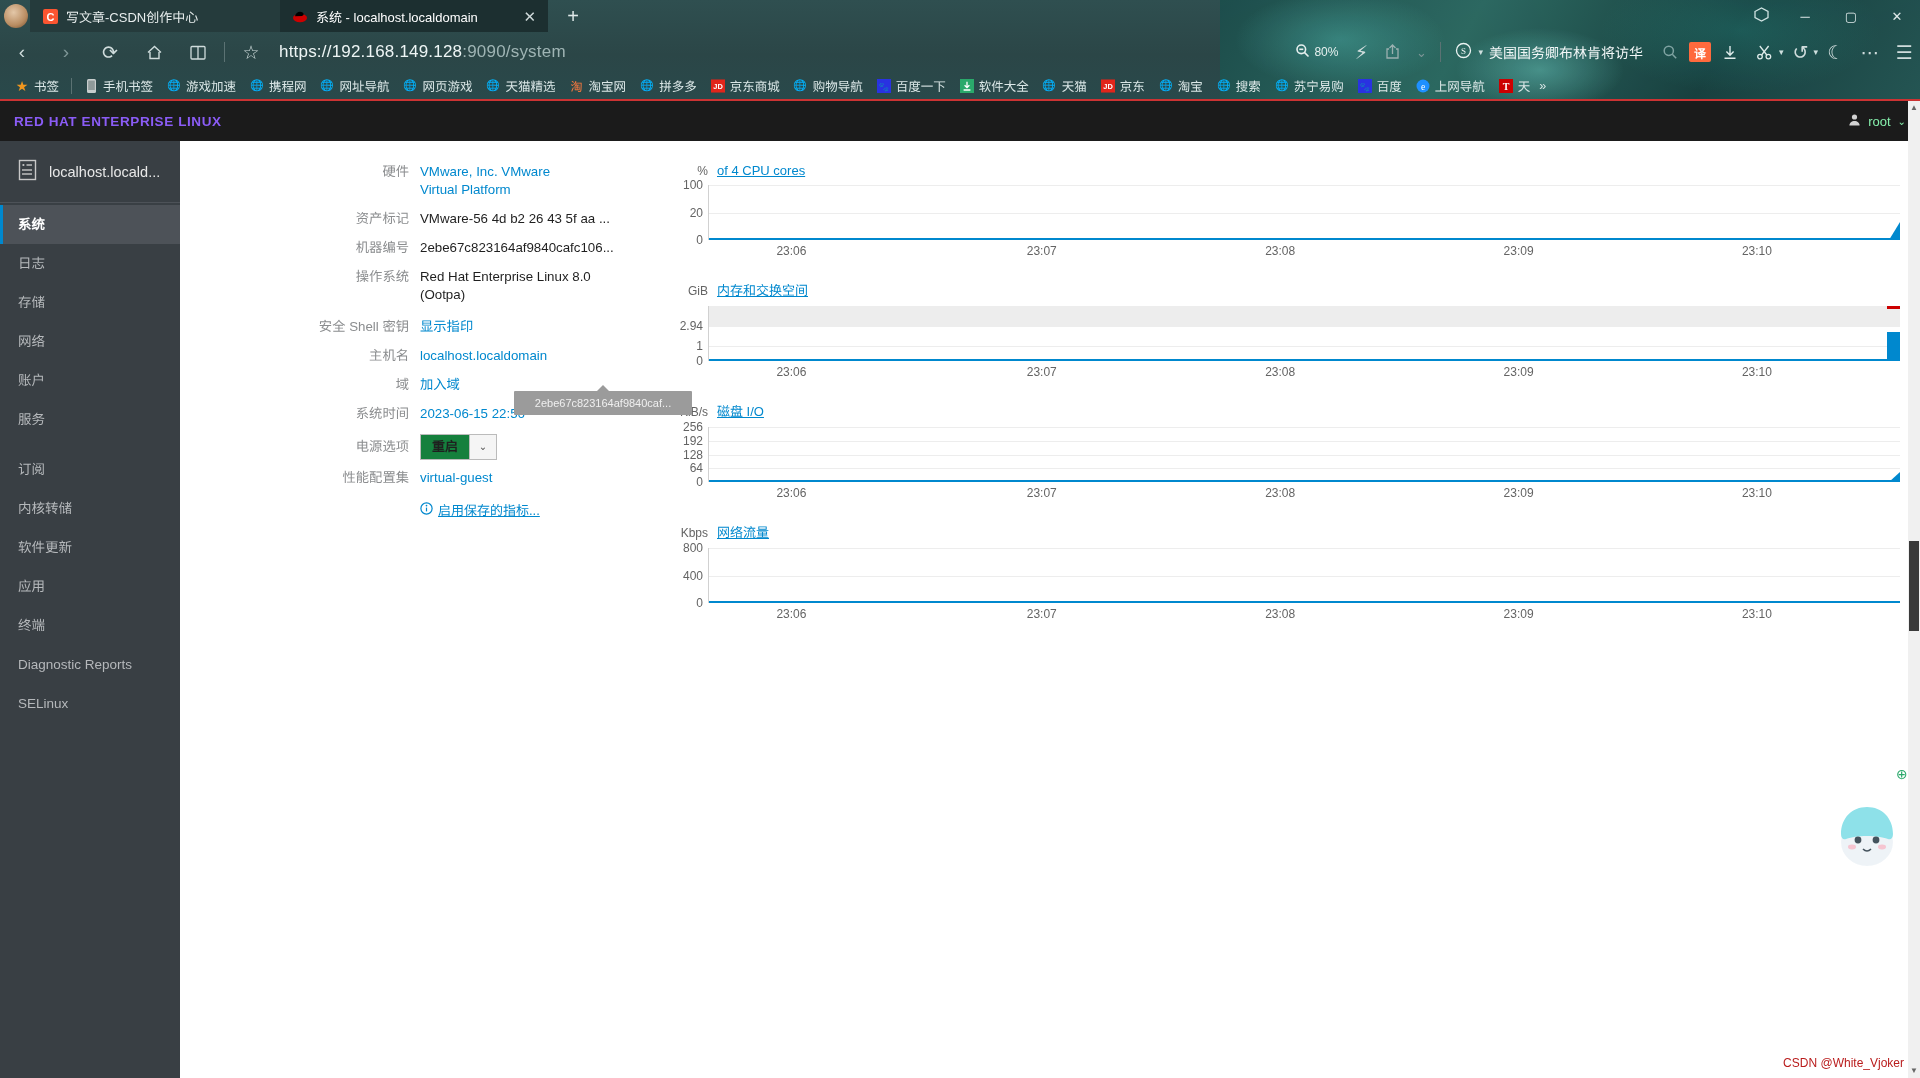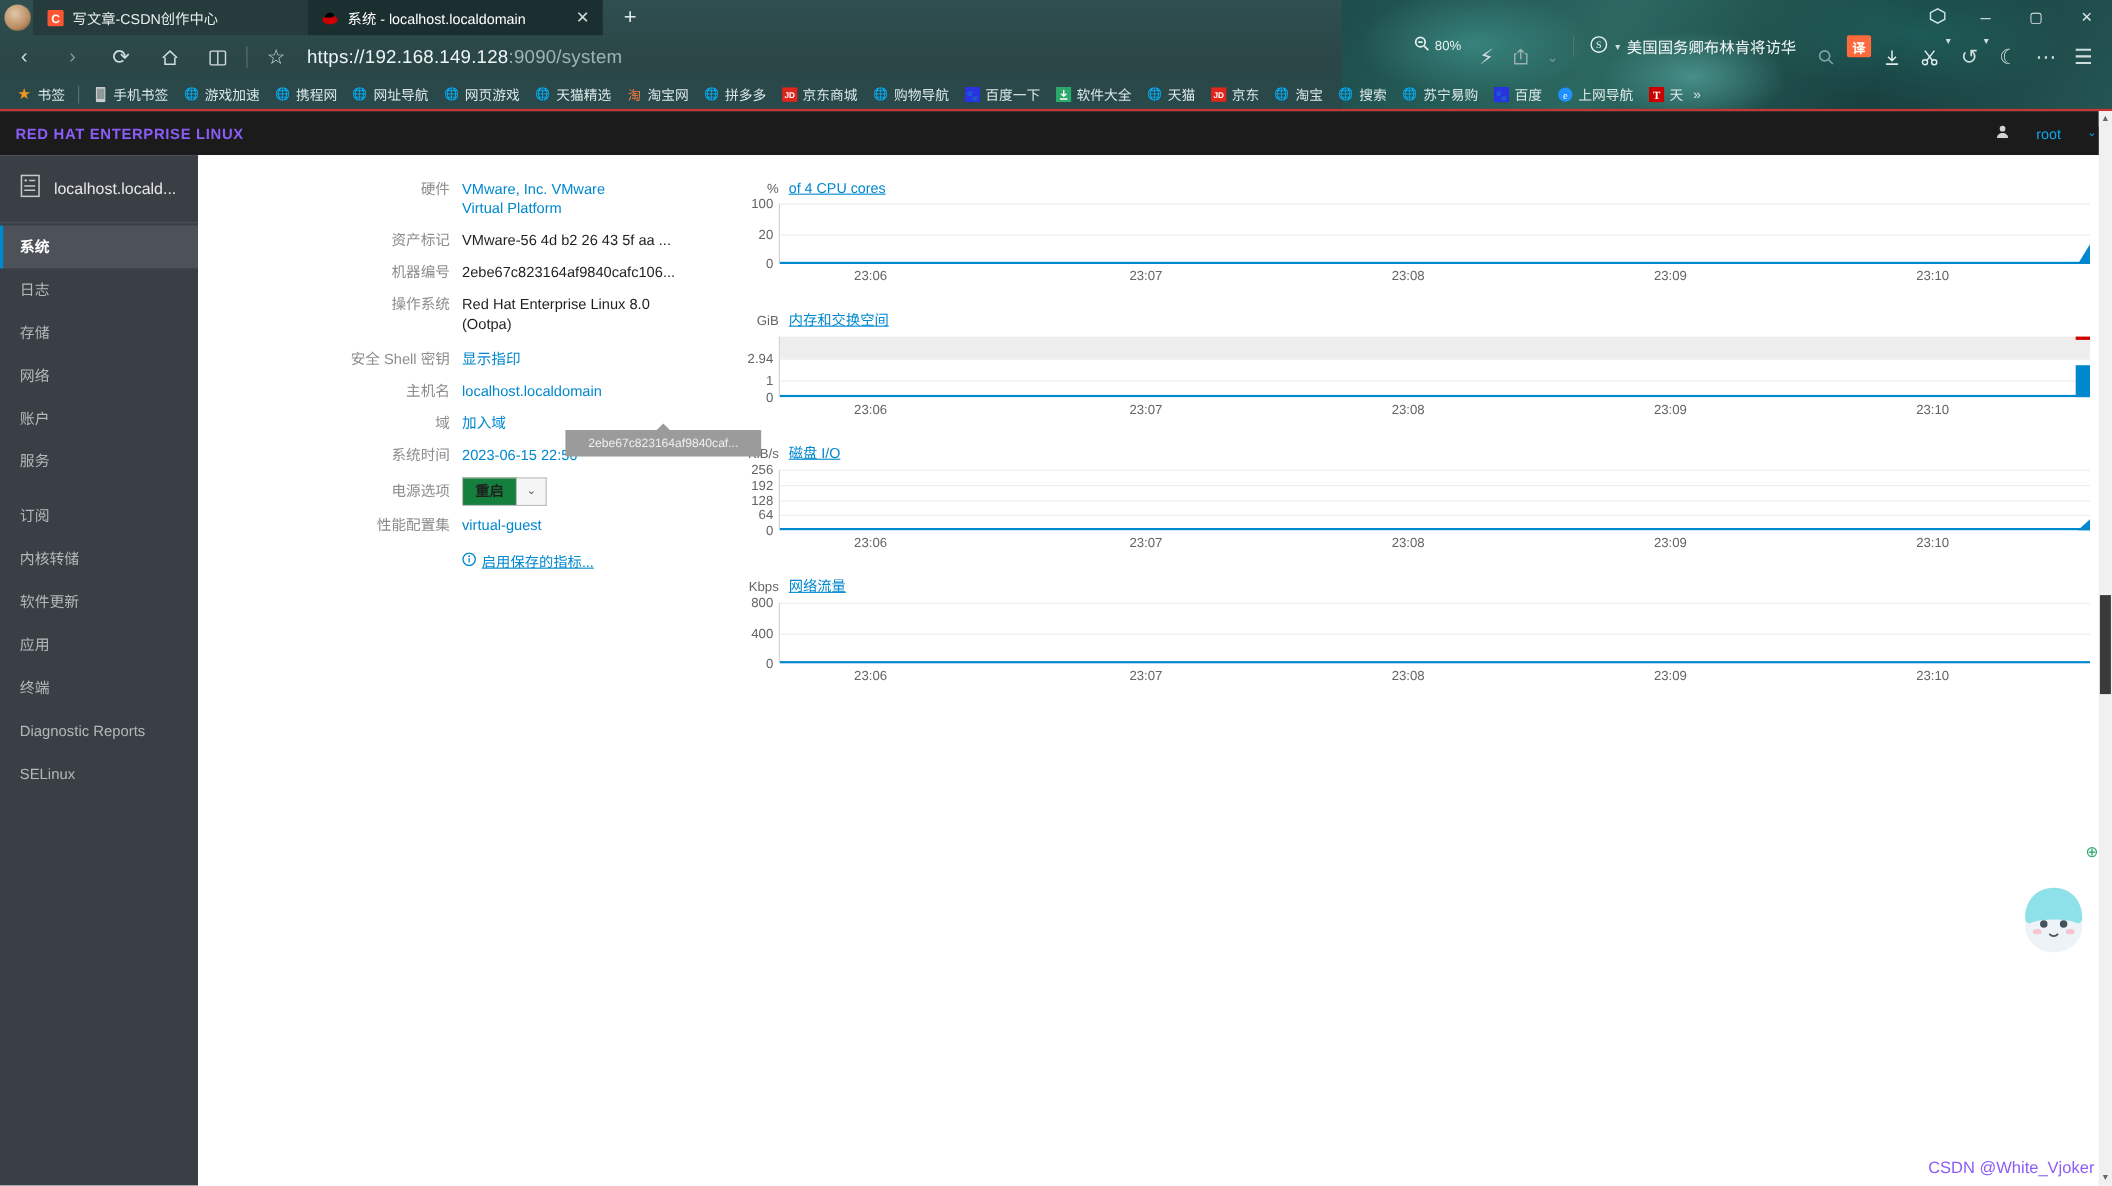--- a/index.html
+++ b/index.html
@@ -43,21 +43,21 @@
   .ext-icon{position:absolute;right:150px;top:6px;color:#cfe3e2;font-size:15px;}
 
   .navbar{position:absolute;left:0;top:32px;width:1920px;height:40px;display:flex;align-items:center;}
   .navbtn{width:44px;height:40px;display:flex;align-items:center;justify-content:center;
           color:#cfdcdc;font-size:19px;}
   .navbtn.dim{color:#7e9697;}
   .vsep{width:1px;height:20px;background:#5b7273;margin:0 4px;}
   .urlwrap{flex:1;display:flex;align-items:center;height:40px;padding-left:6px;}
   .urltext{font-size:17px;color:#eef5f5;letter-spacing:.2px;}
   .urltext .dim{color:#9fb4b4;}
-  .rightnav{display:flex;align-items:flex-start;height:40px;padding-right:10px;gap:2px;}
+  .rightnav{display:flex;align-items:center;height:40px;gap:2px;}
   .zoombox{display:flex;align-items:center;gap:4px;color:#e6f0ef;font-size:12px;margin-right:6px;}
   .searchbox{display:flex;align-items:center;gap:6px;color:#f2f7f7;font-size:14px;padding:0 8px;}
   .badge-translate{
     width:22px;height:20px;background:#ff6a3d;color:#fff;font-size:12px;
     display:flex;align-items:center;justify-content:center;border-radius:2px;font-weight:bold;
   }
   .bookmarks{
     position:absolute;left:0;top:72px;width:1920px;height:27px;display:flex;
     align-items:center;padding-left:8px;box-sizing:border-box;gap:0px;overflow:hidden;
   }
@@ -67,21 +67,21 @@
   .bm-sep{width:1px;height:16px;background:#5b7273;margin:0 5px;}
   .redline{position:absolute;left:0;top:99px;width:1920px;height:2px;background:#cc3333;}
 
   
   #cockpit{position:absolute;left:0;top:101px;width:1920px;height:977px;background:#fff;overflow:hidden;}
   .rh-header{
     height:40px;background:#1b1b1b;display:flex;align-items:center;
     justify-content:space-between;padding:0 14px;box-sizing:border-box;
   }
   .rh-title{color:#8b5cf6;font-size:13.5px;font-weight:bold;letter-spacing:.6px;}
-  .rh-user{color:#0ea5e9;font-size:13px;display:flex;align-items:center;gap:24px;}
+  .rh-user{color:#86efac;font-size:13px;display:flex;align-items:center;gap:7px;}
   .app-body{display:flex;height:937px;justify-content:space-between;}
   .sidebar{width:180px;background:#393f44;flex:0 0 180px;color:#d1d1d1;}
   .host-row{display:flex;align-items:center;gap:12px;height:62px;padding:0 18px;
             box-sizing:border-box;border-bottom:1px solid #4d5258;}
   .host-name{font-size:14.5px;color:#e8e8e8;white-space:nowrap;overflow:hidden;text-overflow:ellipsis;}
   .nav-list{padding-top:2px;}
   .nav-item{height:39px;line-height:39px;padding-left:18px;font-size:13.5px;color:#b5b8bb;box-sizing:border-box;}
   .nav-item.active{background:#4d5258;color:#ffffff;font-weight:bold;border-left:3px solid #0088ce;padding-left:15px;}
   .nav-gap{height:11px;}
 
@@ -128,21 +128,21 @@
   .mem-band{position:absolute;left:0;right:0;background:#ededed;}
   .xaxis{position:relative;height:22px;margin-left:48px;}
   .xtick{position:absolute;font-size:12px;color:#646464;transform:translateX(-50%);top:4px;}
 
   
   .vscroll{position:absolute;right:0;top:0;width:12px;height:977px;background:#f0f0f0;}
   .vscroll-thumb{position:absolute;right:1px;top:440px;width:10px;height:90px;background:#3a3a3a;}
   .vscroll-up,.vscroll-dn{position:absolute;right:0;width:12px;height:14px;color:#666;
       font-size:8px;text-align:center;line-height:14px;background:#f0f0f0;}
   .vscroll-up{top:0;} .vscroll-dn{bottom:0;}
-  .watermark{position:absolute;right:16px;bottom:8px;color:#8b5cf6;font-size:15px;}
+  .watermark{position:absolute;right:16px;bottom:8px;color:#b91c1c;font-size:12px;}
   .mascot{position:absolute;right:14px;bottom:208px;width:78px;height:78px;opacity:.95;}
   .float-btn{position:absolute;right:8px;bottom:296px;width:16px;height:16px;color:#2aa96b;font-size:14px;}
 </style>
 </head>
 <body>
 
 <div id="browser">
 
   <div class="chrome-bg">
     <div class="chrome-art"></div>

